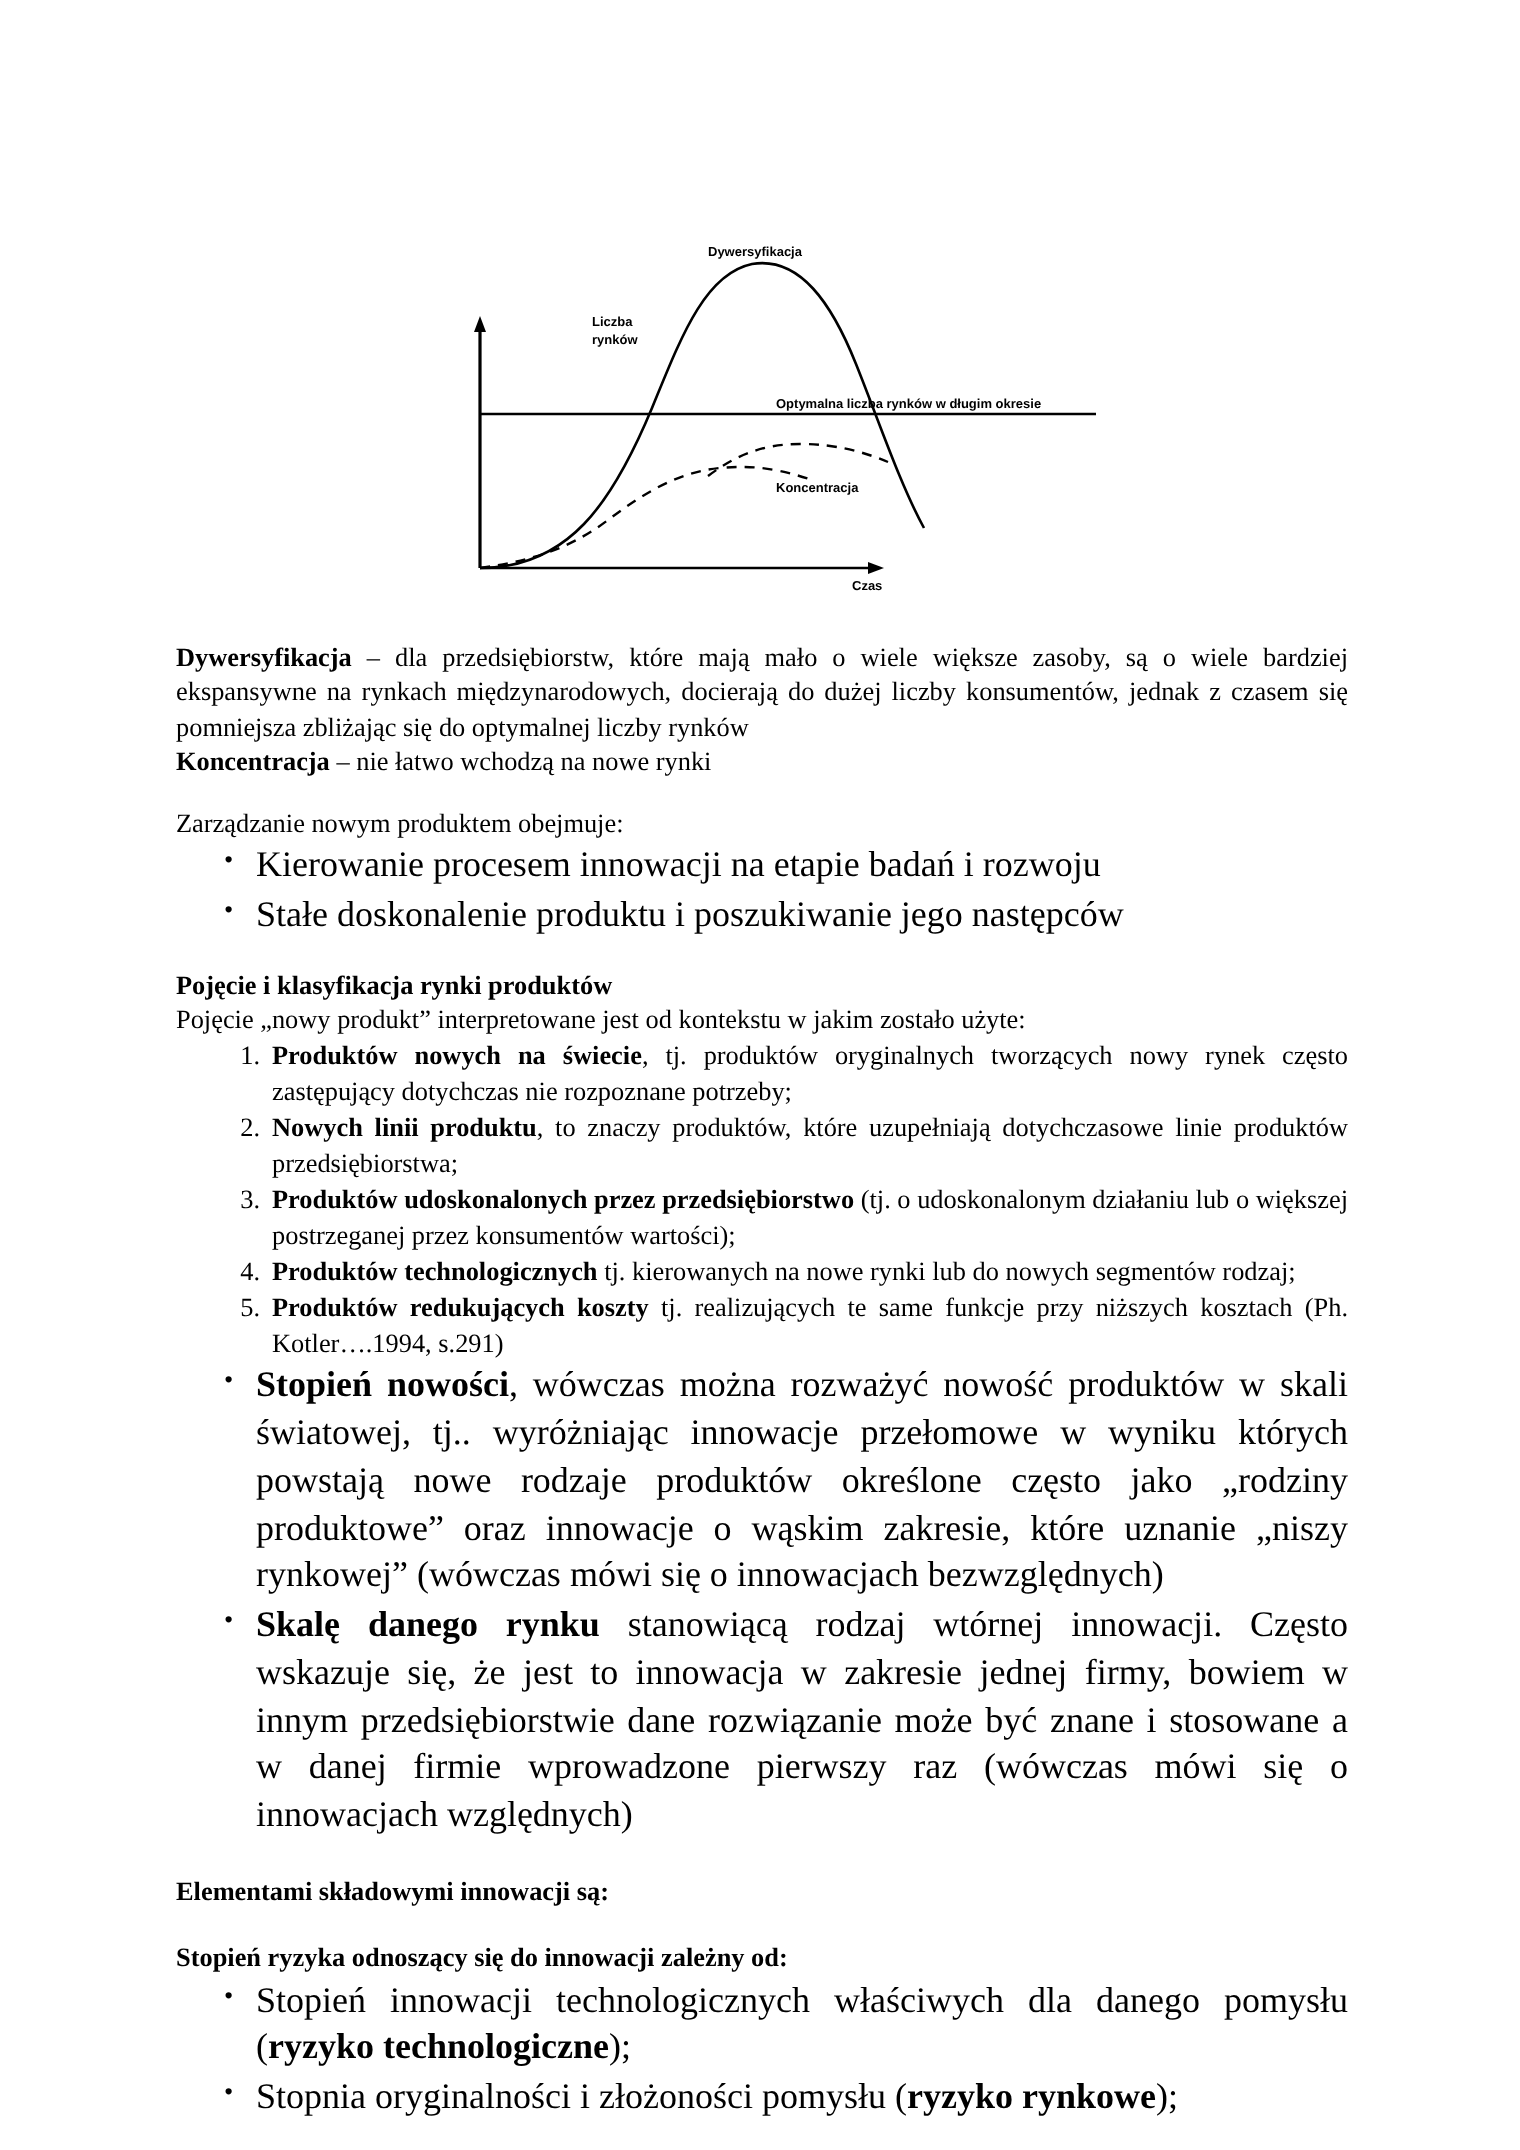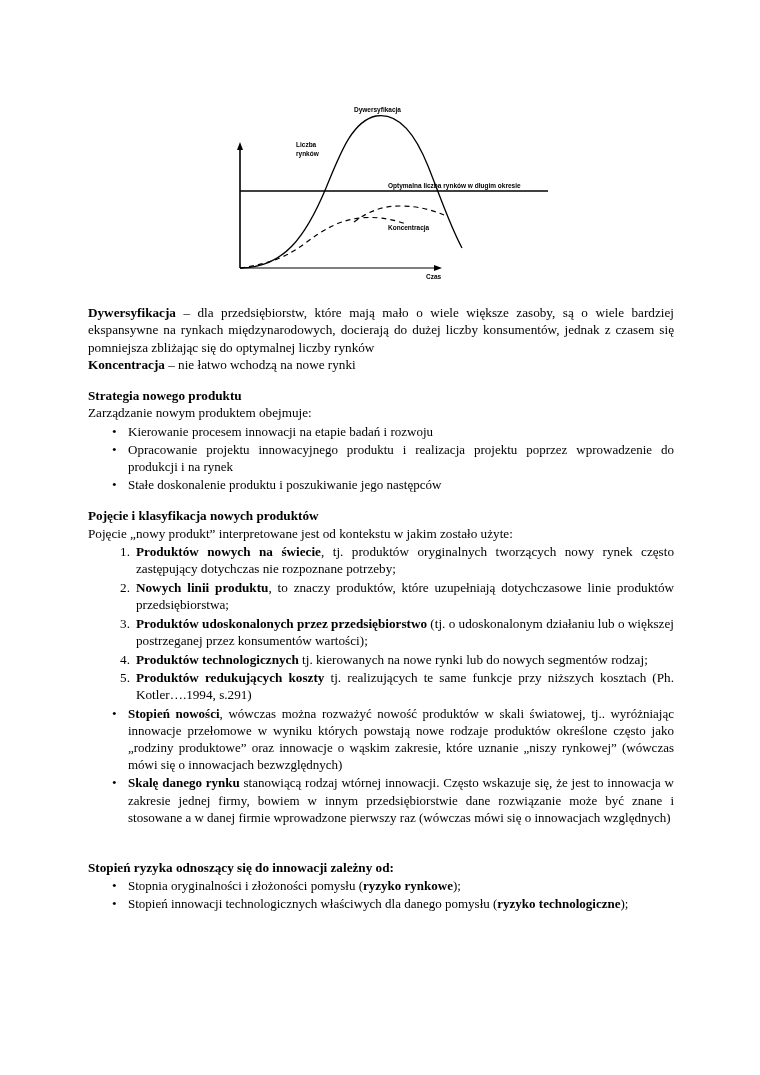--- a/index.html
+++ b/index.html
@@ -17,21 +17,21 @@
   .page {
     position: relative;
     width: 760px;
     height: 1075px;
     box-sizing: border-box;
     padding: 0;
   }
   .content {
     position: absolute;
     left: 88px;
-    top: 0;
+    top: 16px;
     width: 586px;
   }
 
   
   .figure {
     position: relative;
     width: 586px;
     height: 198px;
     margin-top: 96px;
     margin-bottom: 10px;
@@ -63,21 +63,21 @@
 
   
   ul.bul {
     list-style: none;
     margin: 0;
     padding: 0;
   }
   ul.bul > li {
     position: relative;
     padding-left: 40px;
-    font-size: 13px;
+    font-size: 18px;
     line-height: 1.32;
     text-align: justify;
     margin: 1px 0;
   }
   ul.bul > li::before {
     content: "\2022";
     position: absolute;
     left: 24px;
     top: 0;
     font-size: 13.2px;
@@ -140,41 +140,35 @@
     <div class="para">
       <b>Dywersyfikacja</b><span> – dla przedsiębiorstw, które mają mało o wiele większe zasoby, są o wiele bardziej ekspansywne na rynkach międzynarodowych, docierają do dużej liczby konsumentów, jednak z czasem się pomniejsza zbliżając się do optymalnej liczby rynków</span>
     </div>
 
     <div class="para">
       <b>Koncentracja</b><span> – nie łatwo wchodzą na nowe rynki</span>
     </div>
 
     <div class="spacer-m"></div>
 
-    <div class="para">
-      <b>Strategia nowego produktu</b>
-    </div>
     <div class="para">Zarządzanie nowym produktem obejmuje:</div>
 
     <ul class="bul">
       <li>
         <span>Kierowanie procesem innowacji na etapie badań i rozwoju</span>
       </li>
       <li>
-        <span>Opracowanie projektu innowacyjnego produktu i realizacja projektu poprzez wprowadzenie do produkcji i na rynek</span>
-      </li>
-      <li>
         <span>Stałe doskonalenie produktu i poszukiwanie jego następców</span>
       </li>
     </ul>
 
     <div class="spacer-m"></div>
 
     <div class="para">
-      <b>Pojęcie i klasyfikacja nowych produktów</b>
+      <b>Pojęcie i klasyfikacja rynki produktów</b>
     </div>
     <div class="para">Pojęcie „nowy produkt” interpretowane jest od kontekstu w jakim zostało użyte:</div>
 
     <ol class="num">
       <li>
         <span class="nm">1.</span>
         <b>Produktów nowych na świecie</b><span>, tj. produktów oryginalnych tworzących nowy rynek często zastępujący dotychczas nie rozpoznane potrzeby;</span>
       </li>
       <li>
         <span class="nm">2.</span>
@@ -199,30 +193,33 @@
       <li>
         <b>Stopień nowości</b><span>, wówczas można rozważyć nowość produktów w skali światowej, tj.. wyróżniając innowacje przełomowe w wyniku których powstają nowe rodzaje produktów określone często jako „rodziny produktowe” oraz innowacje o wąskim zakresie, które uznanie „niszy rynkowej” (wówczas mówi się o innowacjach bezwzględnych)</span>
       </li>
       <li>
         <b>Skalę danego rynku</b><span> stanowiącą rodzaj wtórnej innowacji. Często wskazuje się, że jest to innowacja w zakresie jednej firmy, bowiem w innym przedsiębiorstwie dane rozwiązanie może być znane i stosowane a w danej firmie wprowadzone pierwszy raz (wówczas mówi się o innowacjach względnych)</span>
       </li>
     </ul>
 
     <div class="spacer-l"></div>
 
+    <div class="para">
+      <b>Elementami składowymi innowacji są:</b>
+    </div>
 
     <div class="spacer-l"></div>
 
     <div class="para">
       <b>Stopień ryzyka odnoszący się do innowacji zależny od:</b>
     </div>
 
     <ul class="bul">
       <li>
+        <span>Stopień innowacji technologicznych właściwych dla danego pomysłu (</span><b>ryzyko technologiczne</b><span>);</span>
+      </li>
+      <li>
         <span>Stopnia oryginalności i złożoności pomysłu (</span><b>ryzyko rynkowe</b><span>);</span>
-      </li>
-      <li>
-        <span>Stopień innowacji technologicznych właściwych dla danego pomysłu (</span><b>ryzyko technologiczne</b><span>);</span>
       </li>
     </ul>
 
   </div>
 </div>
 
 </body></html>

